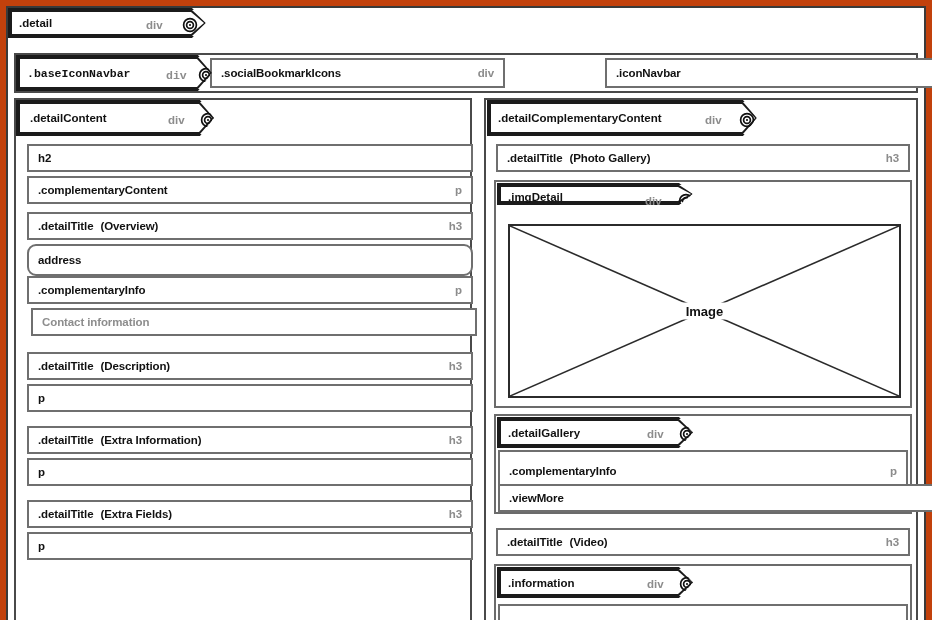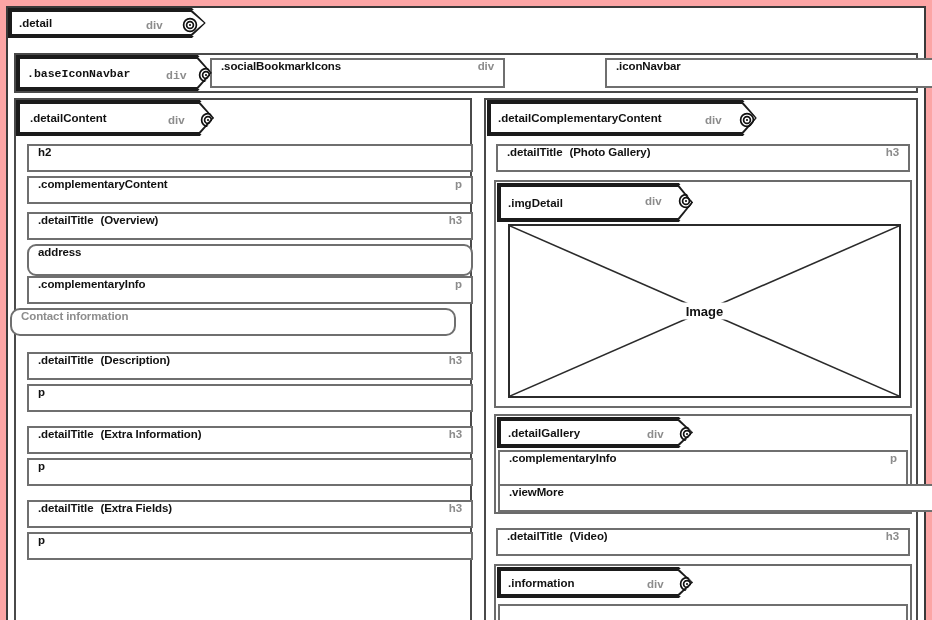--- a/index.html
+++ b/index.html
@@ -5,40 +5,40 @@
 <style>
   html,body{margin:0;padding:0;}
   body{
     width:932px;height:620px;
     background:#ffffff;
     font-family:"Liberation Sans","DejaVu Sans",sans-serif;
     overflow:hidden;
     color:#111;
   }
 
-  .canvas{position:relative;width:932px;height:620px;overflow:hidden;background:#fca5a5;}
+  .canvas{position:relative;width:932px;height:620px;overflow:hidden;background:#c2410c;}
 
   
   .box{
     position:absolute;
     box-sizing:border-box;
     background:#fff;
     border:2px solid #4a4a4a;
   }
   .box.outer{border:2px solid #3a3a3a;}
   .box.thin{border:2px solid #6b6b6b;}
 
   
   .row{
     position:absolute;
     box-sizing:border-box;
     background:#fff;
     border:2px solid #6f6f6f;
     display:flex;
-    align-items:flex-start;
+    align-items:center;
     padding:0 9px;
     font-size:11.5px;
     font-weight:bold;
     letter-spacing:-0.1px;
   }
   .row .nm{white-space:nowrap;}
   .row .sub{white-space:nowrap;margin-left:7px;font-weight:bold;}
   .row .typ{
     margin-left:auto;
     color:#8c8c8c;
@@ -192,21 +192,21 @@
   <div class="row" style="left:27px;top:244px;width:446px;height:32px;border-radius:9px;">
     <span class="nm">address</span>
     <span class="sub"></span>
     <span class="typ"></span>
   </div>
   <div class="row" style="left:27px;top:276px;width:446px;height:28px;">
     <span class="nm">.complementaryInfo</span>
     <span class="sub"></span>
     <span class="typ">p</span>
   </div>
-  <div class="row muted" style="left:10px;top:308px;width:446px;height:28px;border-radius:10px;">
+  <div class="row muted" style="left:31px;top:308px;width:446px;height:28px;">
     <span class="nm">Contact information</span>
     <span class="sub"></span>
     <span class="typ"></span>
   </div>
 
   <div class="row" style="left:27px;top:352px;width:446px;height:28px;">
     <span class="nm">.detailTitle</span>
     <span class="sub">(Description)</span>
     <span class="typ">h3</span>
   </div>
@@ -255,21 +255,21 @@
   </div>
 
   <div class="row" style="left:496px;top:144px;width:414px;height:28px;">
     <span class="nm">.detailTitle</span>
     <span class="sub">(Photo Gallery)</span>
     <span class="typ">h3</span>
   </div>
 
   <div class="box thin" style="left:494px;top:180px;width:418px;height:228px;"></div>
 
-  <div class="tag" style="left:497px;top:183px;width:196px;height:39px;">
+  <div class="tag" style="left:497px;top:183px;width:196px;height:22px;align-items:flex-end;">
     <div class="tagbg"></div>
     <div class="tagfg"></div>
     <span class="tname">.imgDetail</span>
     <span class="ttyp" style="left:146px;top:10px;">div</span>
     <span class="bull" style="left:179px;top:8px;">
       <svg width="16" height="16" viewBox="0 0 16 16">
         <circle cx="8" cy="8" r="6.4" fill="none" stroke="#111" stroke-width="1.7"></circle>
         <circle cx="8" cy="8" r="3.4" fill="none" stroke="#111" stroke-width="1.7"></circle>
         <circle cx="8" cy="8" r="1.1" fill="#111"></circle>
       </svg>

